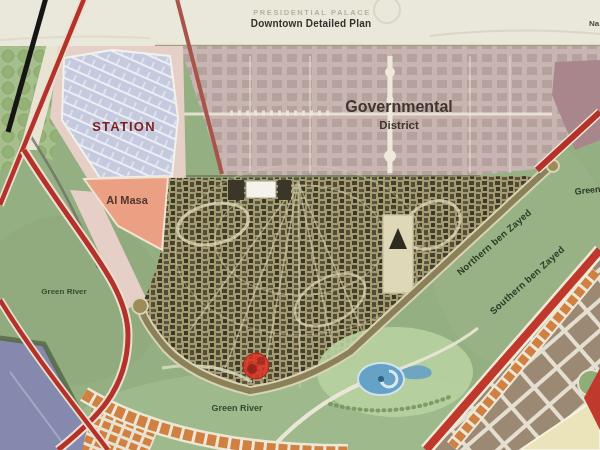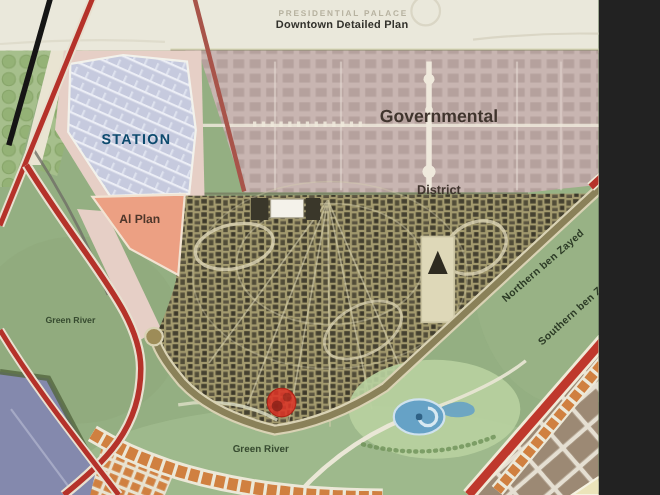--- a/index.html
+++ b/index.html
@@ -1,32 +1,32 @@
 <!DOCTYPE html>
 <html><head>
 <meta charset="utf-8">
 <style>
   html,body{margin:0;padding:0;background:#222;}
   .stage{
-    position:relative;width:544px;height:450px;overflow:hidden;
+    position:relative;width:600px;height:450px;overflow:hidden;
     background:#94af82;font-family:"Liberation Sans",sans-serif;
   }
   .stage svg{position:absolute;left:0;top:0;}
   .lbl{
     position:absolute;transform:translate(-50%,-50%);
     white-space:nowrap;pointer-events:none;
   }
   .lbl.rot{transform-origin:center;}
   #lbl-presidential{left:312px;top:12px;font-size:7.5px;letter-spacing:1.6px;color:#b7b2a0;font-weight:bold;}
   #lbl-title{left:311px;top:23px;font-size:10px;font-weight:bold;color:#32312b;letter-spacing:.2px;}
   #lbl-na{left:594px;top:23px;font-size:8px;color:#4a4a44;font-weight:bold;}
   #lbl-central1{left:121px;top:107px;font-size:13px;letter-spacing:1.2px;color:#3a3b42;font-weight:bold;}
-  #lbl-central2{left:124px;top:126px;font-size:13px;letter-spacing:1.2px;color:#0c4a6e;font-weight:bold;}
+  #lbl-central2{left:124px;top:126px;font-size:13px;letter-spacing:1.2px;color:#7f1d1d;font-weight:bold;}
   #lbl-gov1{left:399px;top:107px;font-size:16px;color:#40352e;font-weight:bold;}
-  #lbl-gov2{left:399px;top:125px;font-size:11.5px;color:#40352e;font-weight:bold;margin-top:48px;}
+  #lbl-gov2{left:399px;top:125px;font-size:11.5px;color:#40352e;font-weight:bold;}
   #lbl-almasa{left:127px;top:200px;font-size:11px;font-weight:bold;color:#4f372b;}
   #lbl-grleft{left:64px;top:291px;font-size:8px;color:#374b30;font-weight:bold;}
   #lbl-grbottom{left:237px;top:408px;font-size:9px;color:#374b30;font-weight:bold;}
   #lbl-grright{left:600px;top:189px;font-size:9px;color:#2c3b26;font-weight:bold;
                transform:translate(-50%,-50%) rotate(-6deg);}
   #lbl-northern{left:494px;top:242px;font-size:9.5px;color:#2c3b26;font-weight:bold;letter-spacing:.3px;
                 transform:translate(-50%,-50%) rotate(-41deg);}
   #lbl-southern{left:527px;top:280px;font-size:9.5px;color:#2c3b26;font-weight:bold;letter-spacing:.3px;
                 transform:translate(-50%,-50%) rotate(-42deg);}
 </style>
@@ -199,20 +199,20 @@
     <circle cx="261" cy="361" r="4" fill="#8a261a" opacity=".6"></circle>
   </g>
 </svg>
 
 <div class="lbl" id="lbl-presidential">PRESIDENTIAL PALACE</div>
 <div class="lbl" id="lbl-title">Downtown Detailed Plan</div>
 <div class="lbl" id="lbl-na">Na</div>
 <div class="lbl" id="lbl-central2">STATION</div>
 <div class="lbl" id="lbl-gov1">Governmental</div>
 <div class="lbl" id="lbl-gov2">District</div>
-<div class="lbl" id="lbl-almasa">Al Plan</div>
+<div class="lbl" id="lbl-almasa">Al Masa</div>
 <div class="lbl" id="lbl-grleft">Green River</div>
 <div class="lbl" id="lbl-grbottom">Green River</div>
 <div class="lbl rot" id="lbl-grright">Green River</div>
 <div class="lbl rot" id="lbl-northern">Northern ben Zayed</div>
 <div class="lbl rot" id="lbl-southern">Southern ben Zayed</div>
 
 </div>
 
 </body></html>

